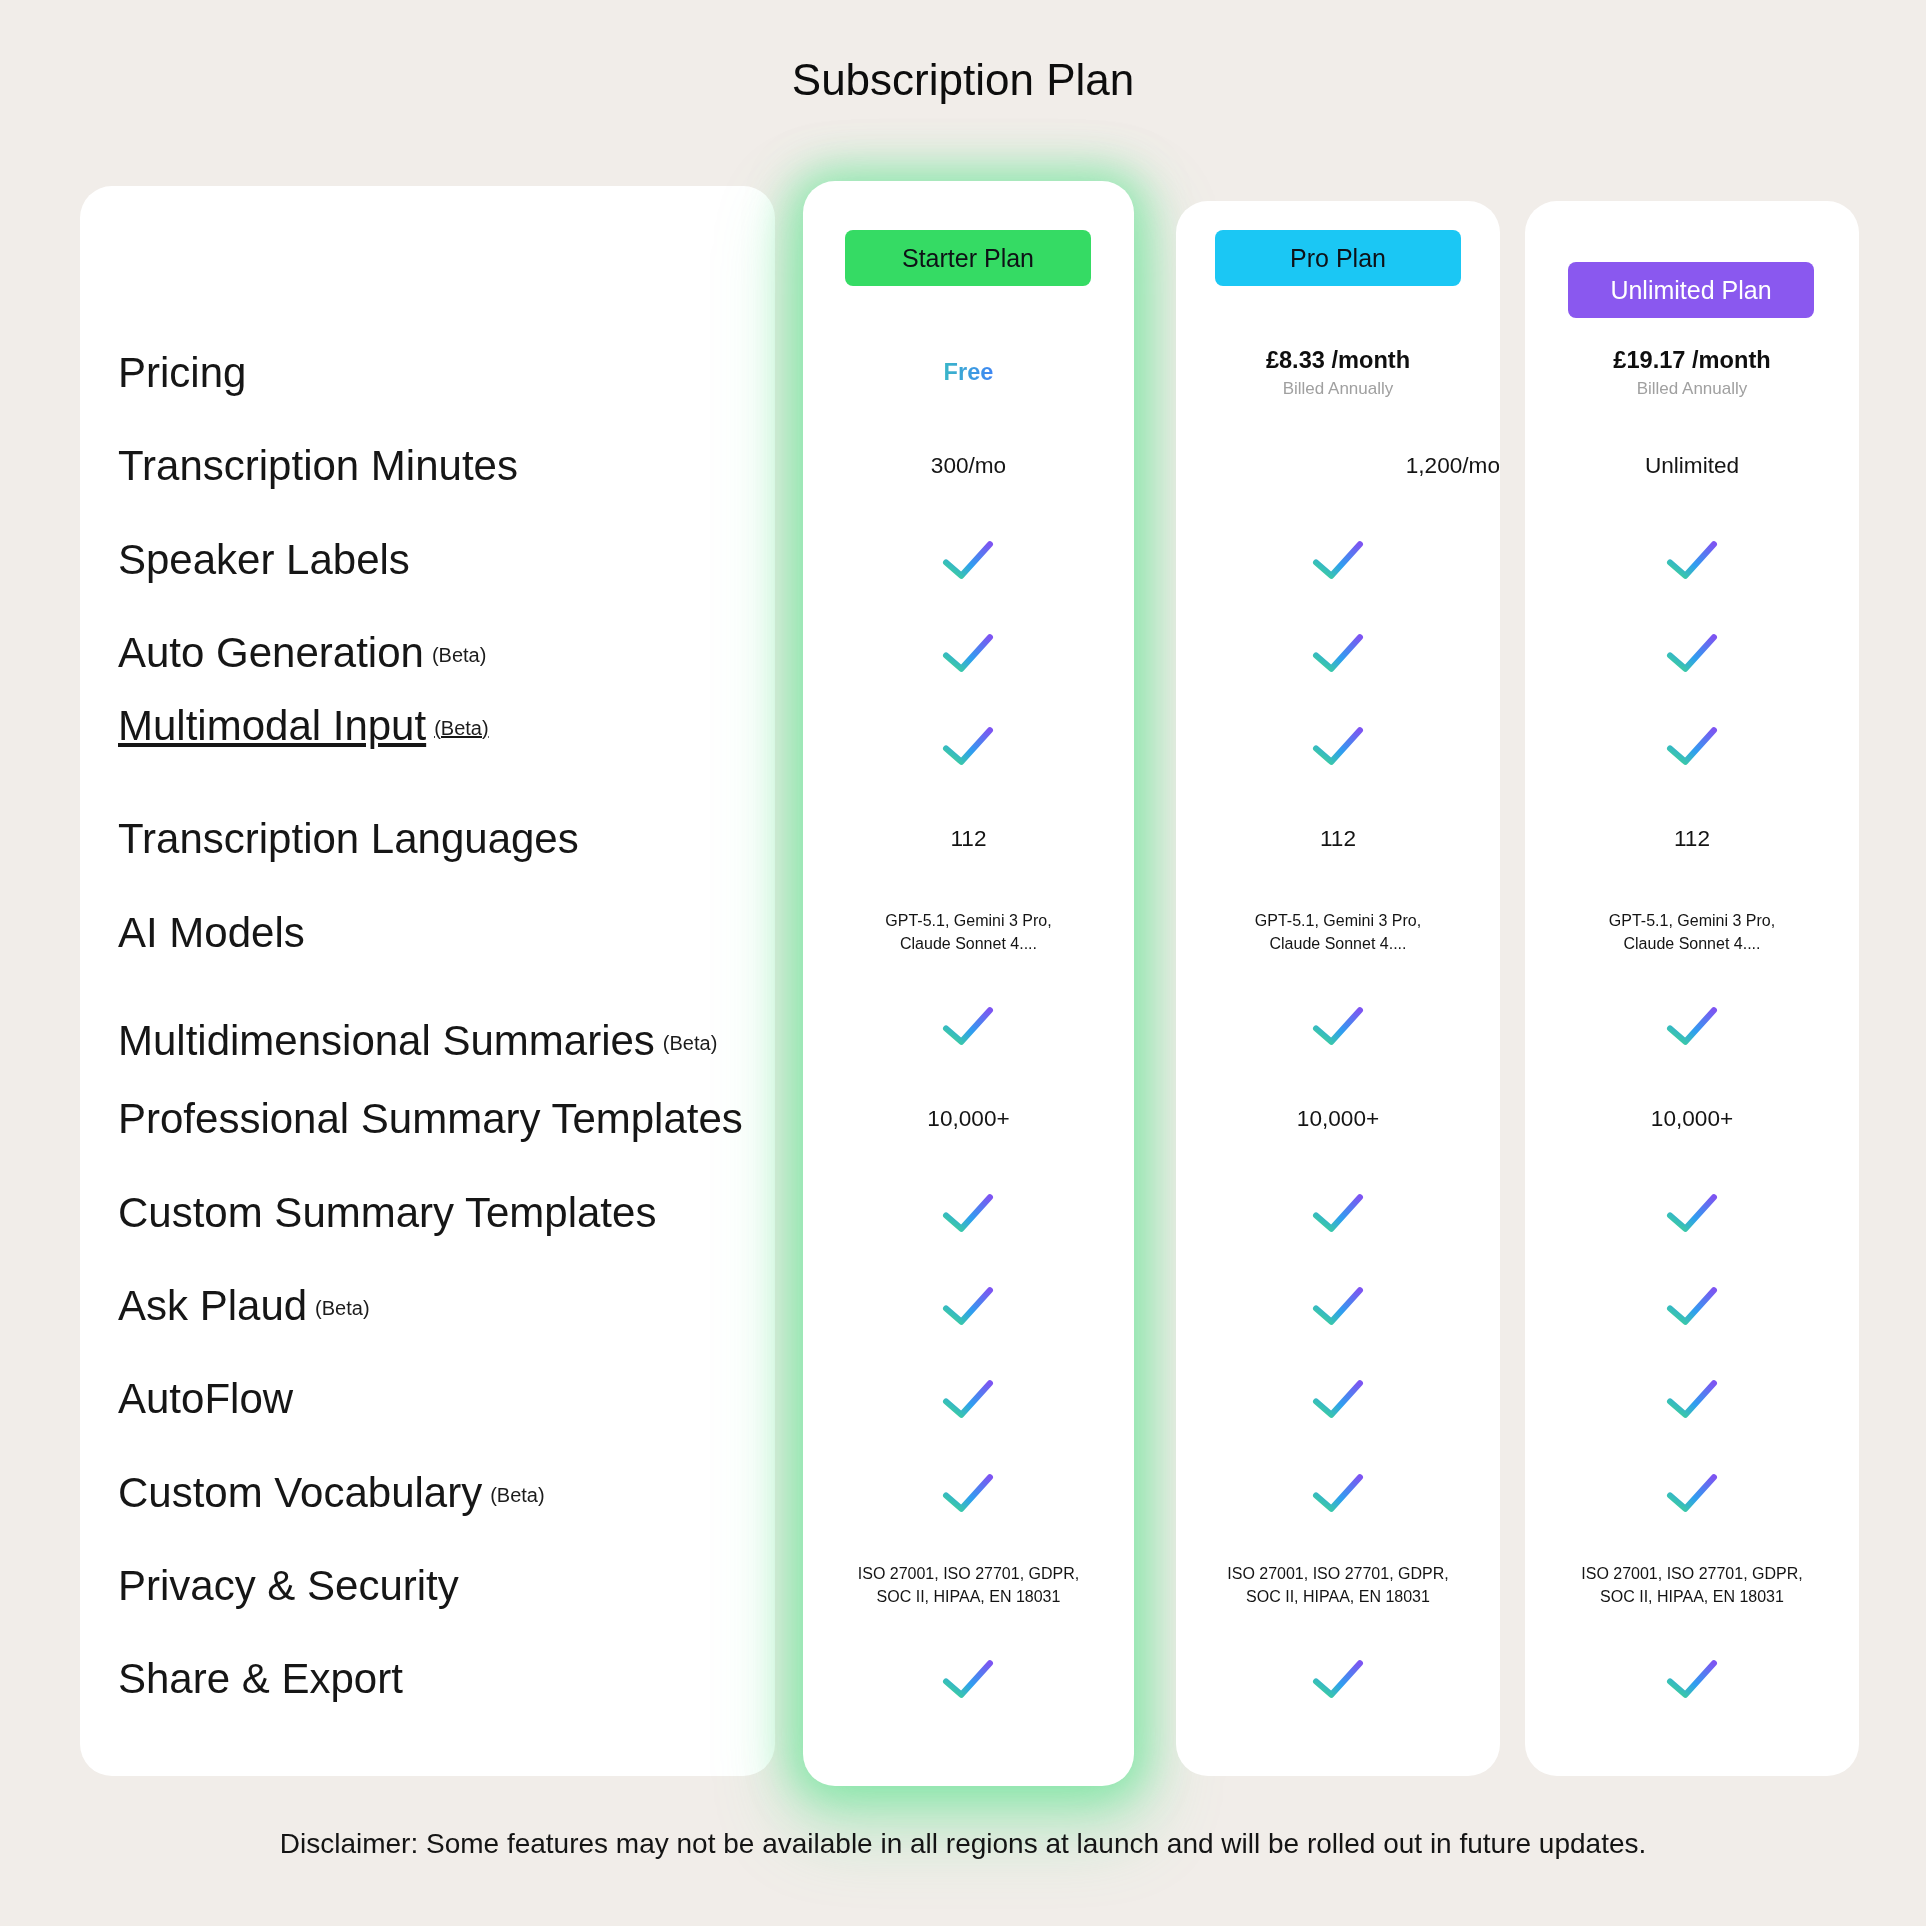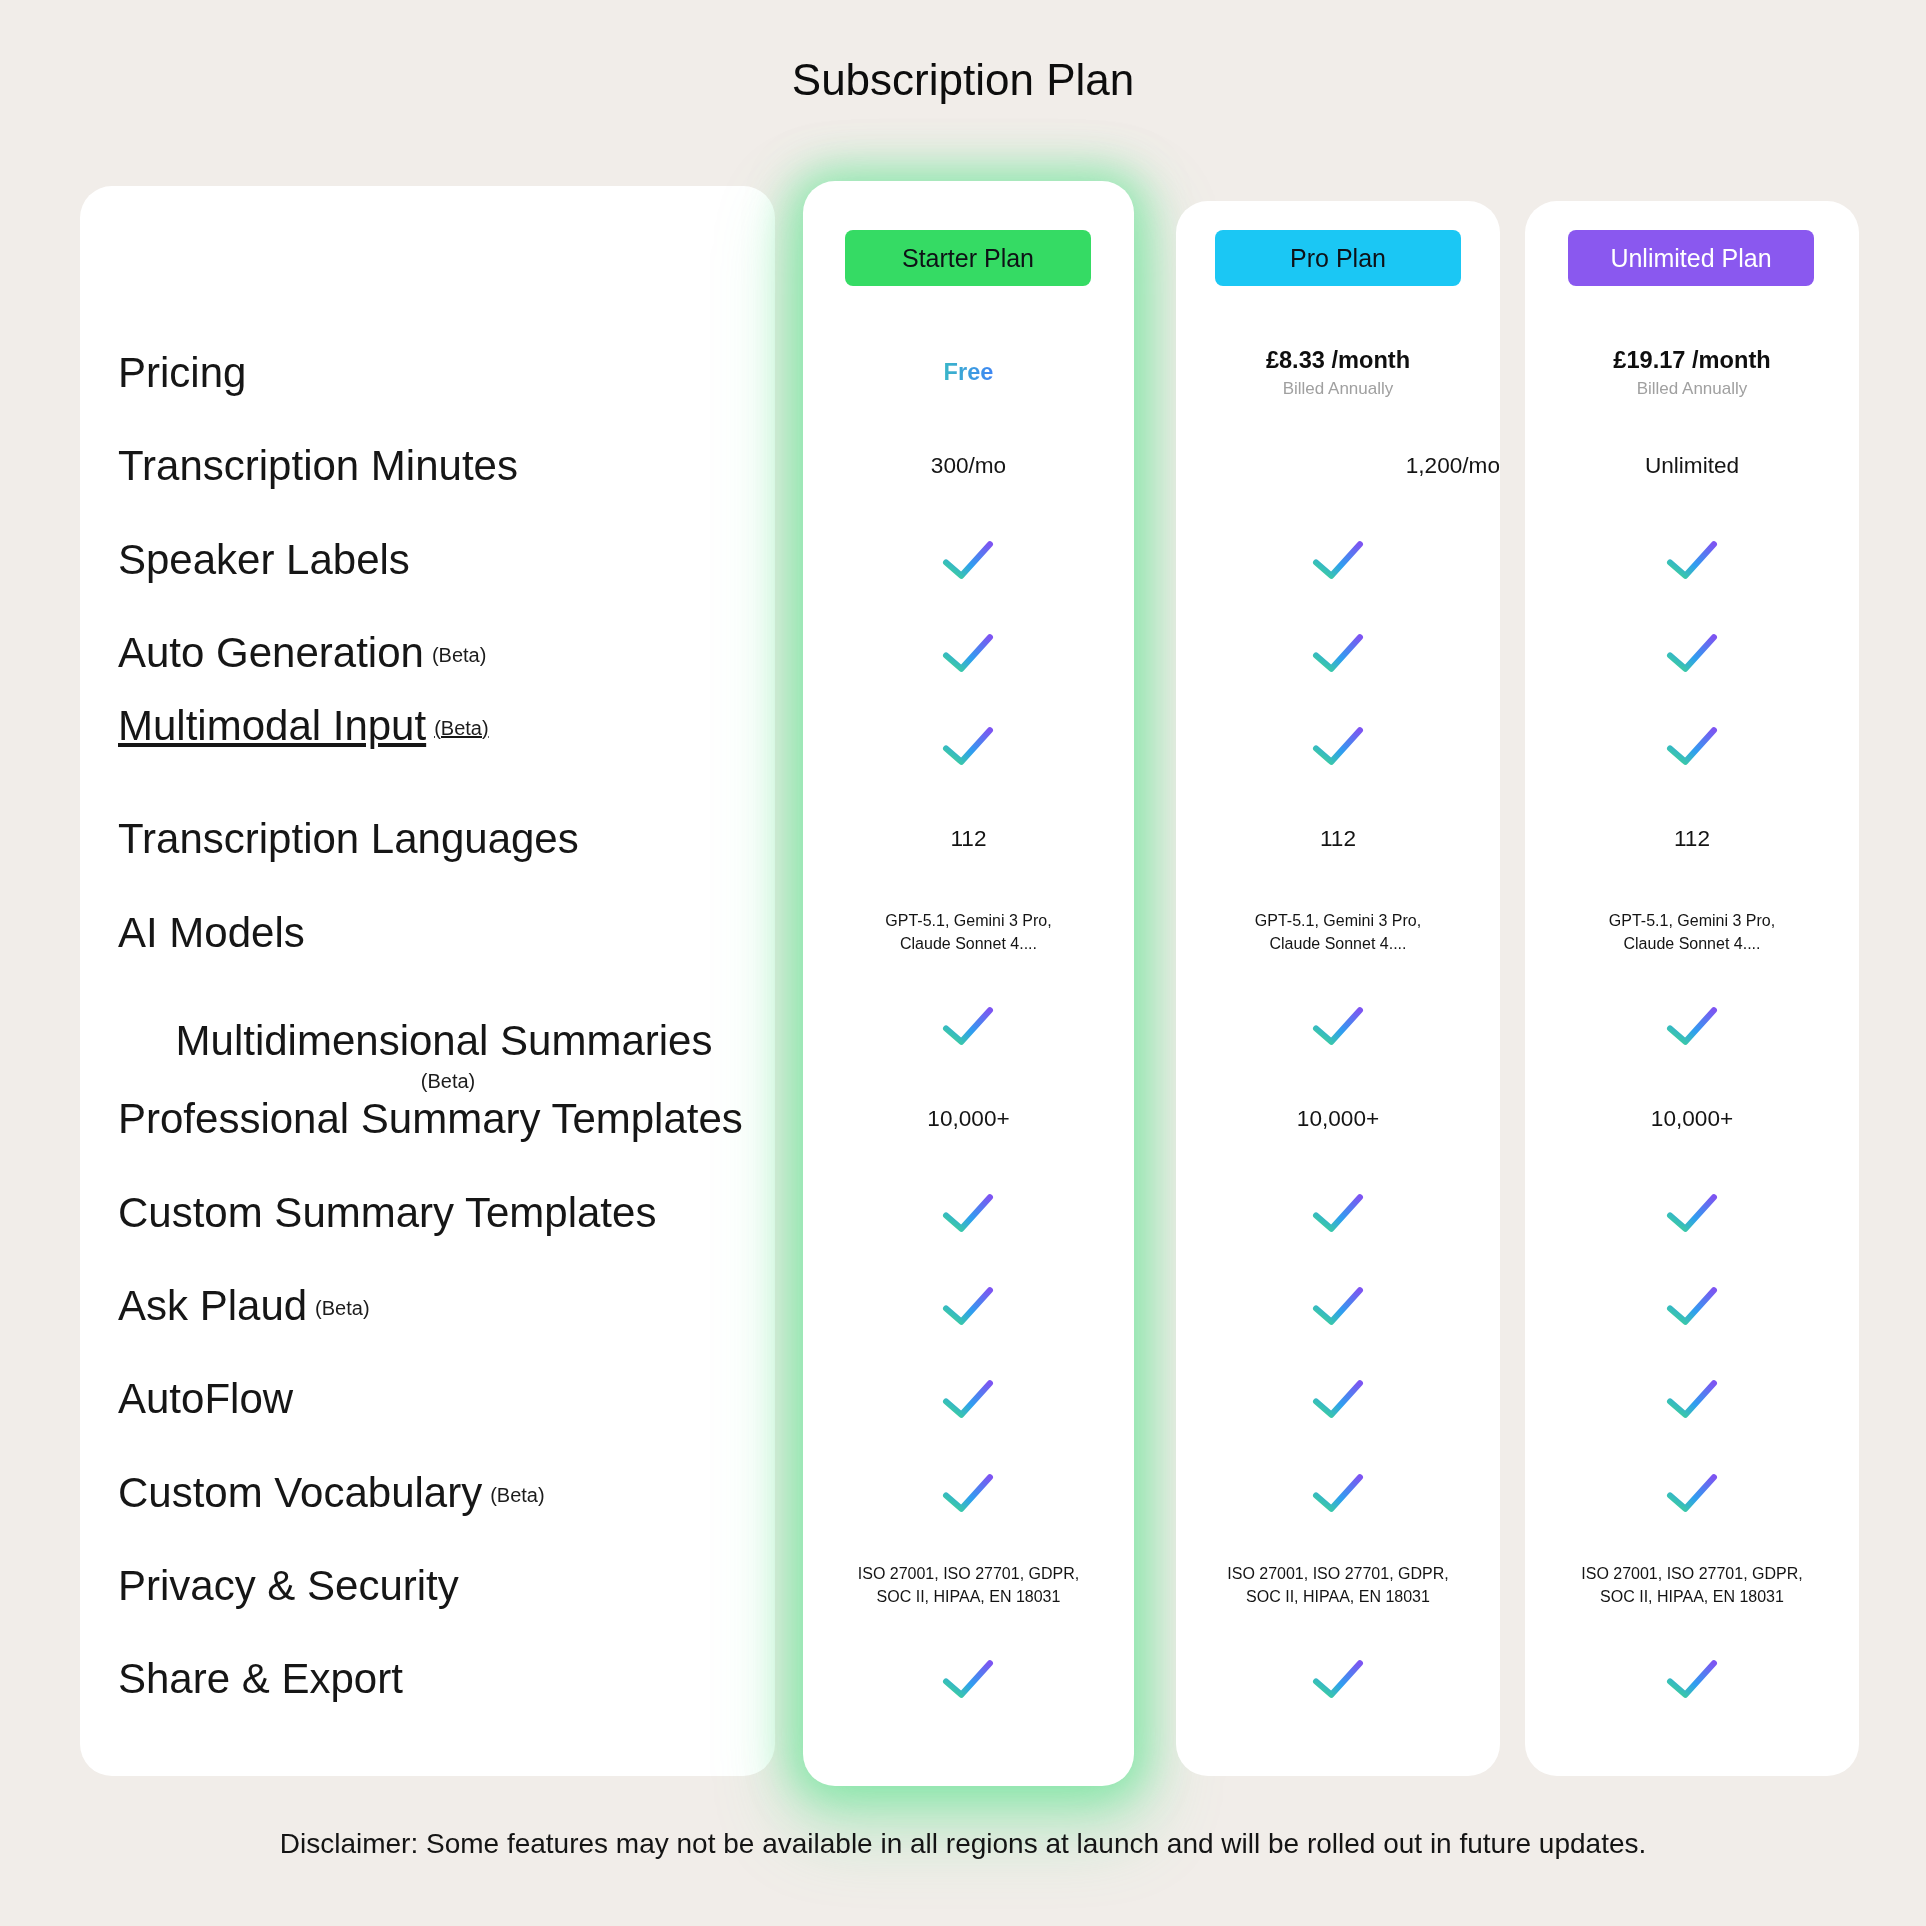--- a/index.html
+++ b/index.html
@@ -85,21 +85,21 @@
 
   <div class="page-title">Subscription Plan</div>
 
   <div class="card card-labels"></div>
   <div class="card card-starter"></div>
   <div class="card card-pro"></div>
   <div class="card card-unlimited"></div>
 
   <div class="badge" id="badge0" style="background: rgb(53, 219, 100); color: rgb(14, 17, 22);">Starter Plan</div>
   <div class="badge" id="badge1" style="background: rgb(27, 199, 244); color: rgb(14, 17, 22);">Pro Plan</div>
-  <div class="badge" id="badge2" style="background: rgb(138, 88, 239); color: rgb(255, 255, 255);">Unlimited Plan</div>
+  <div class="badge" id="badge2" style="background: rgb(138, 88, 239); color: rgb(255, 255, 255); margin-top: 32px;">Unlimited Plan</div>
 
   <div class="labels-col" id="labels">
       <div class="label-row" style="top: 0px;">
         <span class="feature-label">Pricing</span>
       </div>
       <div class="label-row" style="top: 93px;">
         <span class="feature-label">Transcription Minutes</span>
       </div>
       <div class="label-row" style="top: 187px;">
         <span class="feature-label">Speaker Labels</span>
@@ -111,21 +111,21 @@
       <div class="label-row" style="top: 353px; text-decoration: underline;">
         <span class="feature-label">Multimodal Input</span>
         <span class="beta">(Beta)</span>
       </div>
       <div class="label-row" style="top: 466px;">
         <span class="feature-label">Transcription Languages</span>
       </div>
       <div class="label-row" style="top: 560px;">
         <span class="feature-label">AI Models</span>
       </div>
-      <div class="label-row" style="top: 691px; flex-direction: column;">
+      <div class="label-row" style="top: 668px;">
         <span class="feature-label">Multidimensional Summaries</span>
         <span class="beta">(Beta)</span>
       </div>
       <div class="label-row" style="top: 746px;">
         <span class="feature-label">Professional Summary Templates</span>
       </div>
       <div class="label-row" style="top: 840px;">
         <span class="feature-label">Custom Summary Templates</span>
       </div>
       <div class="label-row" style="top: 933px;">

